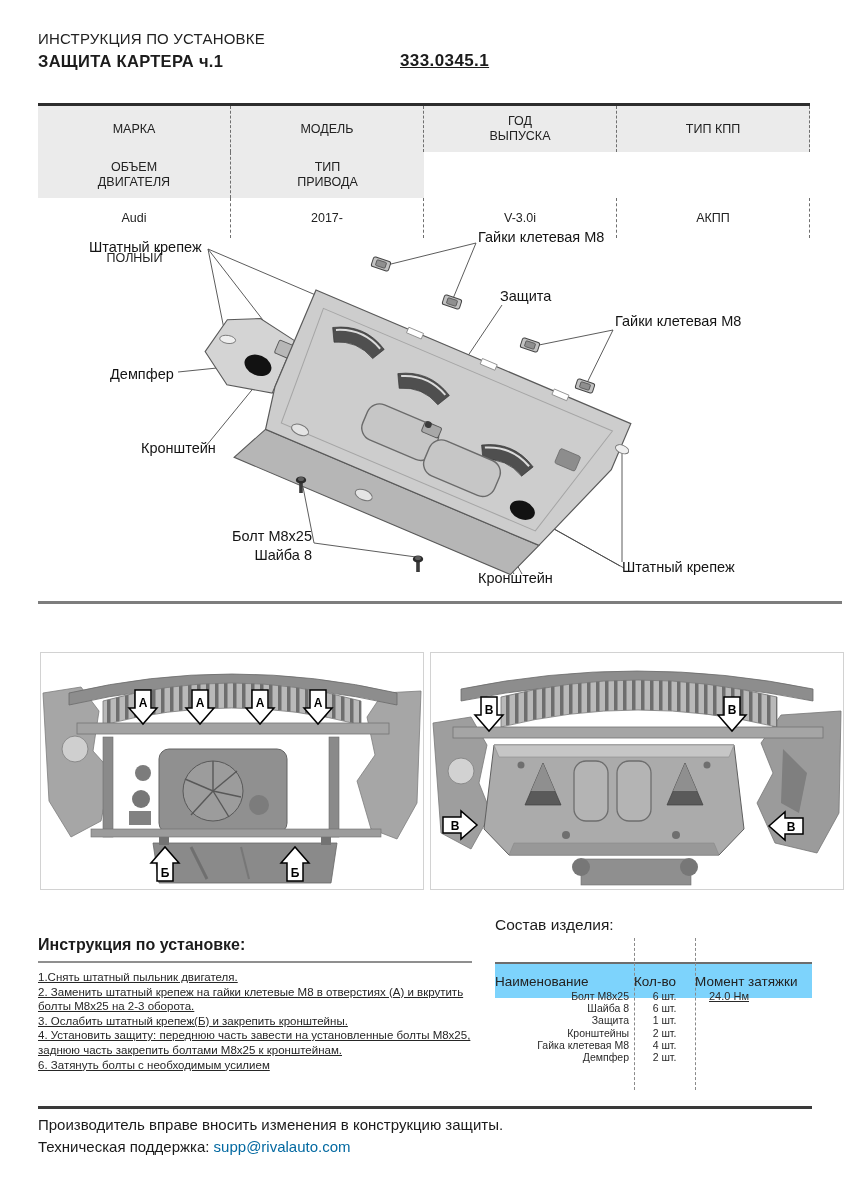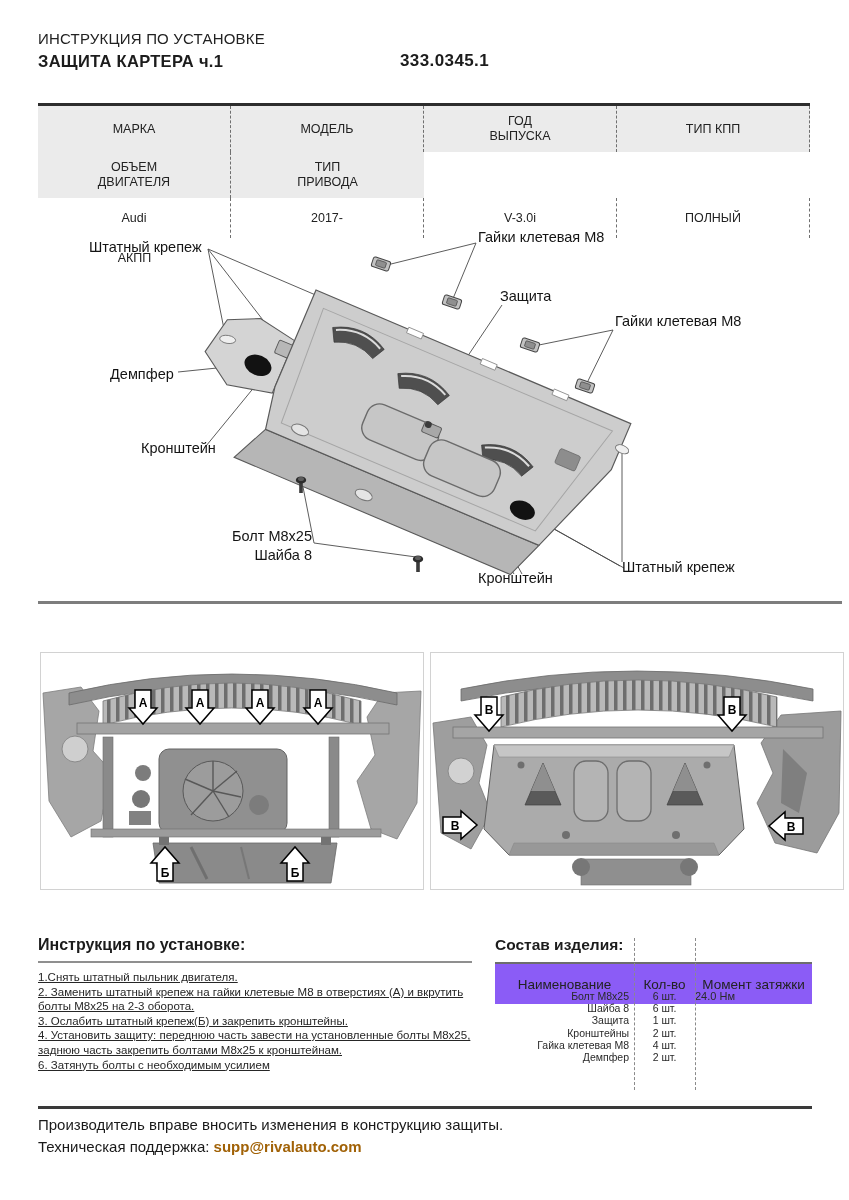--- a/index.html
+++ b/index.html
@@ -4,50 +4,50 @@
 <style>
   html,body{margin:0;padding:0;}
   body{
     width:849px;height:1200px;background:#ffffff;position:relative;overflow:hidden;
     font-family:"Liberation Sans","DejaVu Sans",sans-serif;color:#1c1c1c;
   }
   .abs{position:absolute;}
   
   #doc-type{left:38px;top:30px;font-size:15px;letter-spacing:.2px;color:#222;}
   #doc-title{left:38px;top:52px;font-size:16.5px;font-weight:bold;letter-spacing:.3px;}
-  #part-number{left:400px;top:51px;font-size:17px;font-weight:bold;letter-spacing:.4px;}
+  #part-number{left:400px;top:51px;font-size:17px;font-weight:bold;letter-spacing:.4px;text-decoration:underline;}
   
   #spec{left:38px;top:103px;width:772px;border-top:3px solid #2d2d2d;}
   .spec-row{display:grid;grid-template-columns:repeat(4,1fr);}
   .spec-cell{border-right:1px dashed #6f6f6f;display:flex;flex-direction:column;align-items:center;justify-content:center;text-align:center;}
   .spec-cell:last-child{border-right:none;text-align:right;}
   .spec-h{background:#ebebeb;height:46px;font-size:12.5px;line-height:15px;color:#222;}
   .spec-v{height:40px;font-size:12.5px;color:#222;}
   
   .dlabel{font-size:14.5px;color:#141414;white-space:nowrap;}
   
   #instr-head{left:38px;top:936px;font-size:16px;font-weight:bold;}
   #instr-rule{left:38px;top:961px;width:434px;height:2px;background:#8f8f8f;}
   #steps{left:38px;top:970px;width:444px;font-size:11.5px;line-height:14.6px;color:#262626;text-decoration:underline;}
   
-  #parts-head{left:495px;top:936px;font-size:15.5px;font-weight:bold;}
+  #parts-head{left:495px;top:916px;font-size:15.5px;font-weight:normal;}
   #parts-rule{left:495px;top:962px;width:317px;height:2px;background:#6d6d6d;}
-  #parts-header-row{left:495px;top:964px;width:317px;height:40px;background:#8b5cf6;display:grid;grid-template-columns:139px 61px 117px;align-items:center;text-align:center;font-size:13.5px;color:#222;}
+  #parts-header-row{left:495px;top:964px;width:317px;height:34px;background:#7dd3fc;display:grid;grid-template-columns:139px 61px 117px;align-items:center;font-size:13.5px;color:#222;}
   #parts-rows{left:495px;top:990px;width:317px;font-size:10.5px;color:#2a2a2a;}
   .part-row{display:grid;grid-template-columns:139px 61px 117px;line-height:12.2px;}
   .part-name{text-align:right;padding-right:5px;}
   .part-qty{text-align:center;}
-  .part-torque{text-align:left;font-size:11px;}
+  .part-torque{text-align:left;padding-left:14px;font-size:11px;text-decoration:underline;}
   .dash-v{border-left:1px dashed #8a8a8a;width:0;}
   
   #mid-rule{left:38px;top:601px;width:804px;height:3px;background:#7d7d7d;}
   #foot-rule{left:38px;top:1106px;width:774px;height:3px;background:#3a3a3a;}
   #foot1{left:38px;top:1116px;font-size:15px;color:#1a1a1a;}
   #foot2{left:38px;top:1138px;font-size:15px;color:#1a1a1a;}
-  #foot2 a{color:#a16207;font-weight:bold;text-decoration:none;}
+  #foot2 a{color:#0369a1;font-weight:normal;text-decoration:none;}
   .photo-frame{border:1px solid #d2d2d2;}
   svg text.marker{font-family:"Liberation Sans","DejaVu Sans",sans-serif;font-size:12px;font-weight:bold;fill:#000;text-anchor:middle;}
 </style>
 </head>
 <body>
 
 <div class="abs" id="doc-type">ИНСТРУКЦИЯ ПО УСТАНОВКЕ</div>
 <div class="abs" id="doc-title">ЗАЩИТА КАРТЕРА ч.1</div>
 <div class="abs" id="part-number">333.0345.1</div>
 
@@ -75,22 +75,22 @@
       </div>
     <div class="spec-cell spec-h">
         <span>ТИП</span>
         <span>ПРИВОДА</span>
       </div>
   </div>
   <div class="spec-row">
     <div class="spec-cell spec-v">Audi</div>
     <div class="spec-cell spec-v">2017-</div>
     <div class="spec-cell spec-v">V-3.0i</div>
+    <div class="spec-cell spec-v">АКПП</div>
     <div class="spec-cell spec-v">ПОЛНЫЙ</div>
-    <div class="spec-cell spec-v">АКПП</div>
   </div>
 </div>
 
 <svg class="abs" style="left:0;top:225px" width="849" height="380" viewBox="0 225 849 380">
 
   <g stroke="#4a4a4a" stroke-width="0.9">
     <line x1="208" y1="249" x2="332" y2="302"></line>
     <line x1="208" y1="249" x2="226" y2="339"></line>
     <line x1="208" y1="249" x2="283" y2="346"></line>
     <line x1="476" y1="243" x2="387" y2="265"></line>

